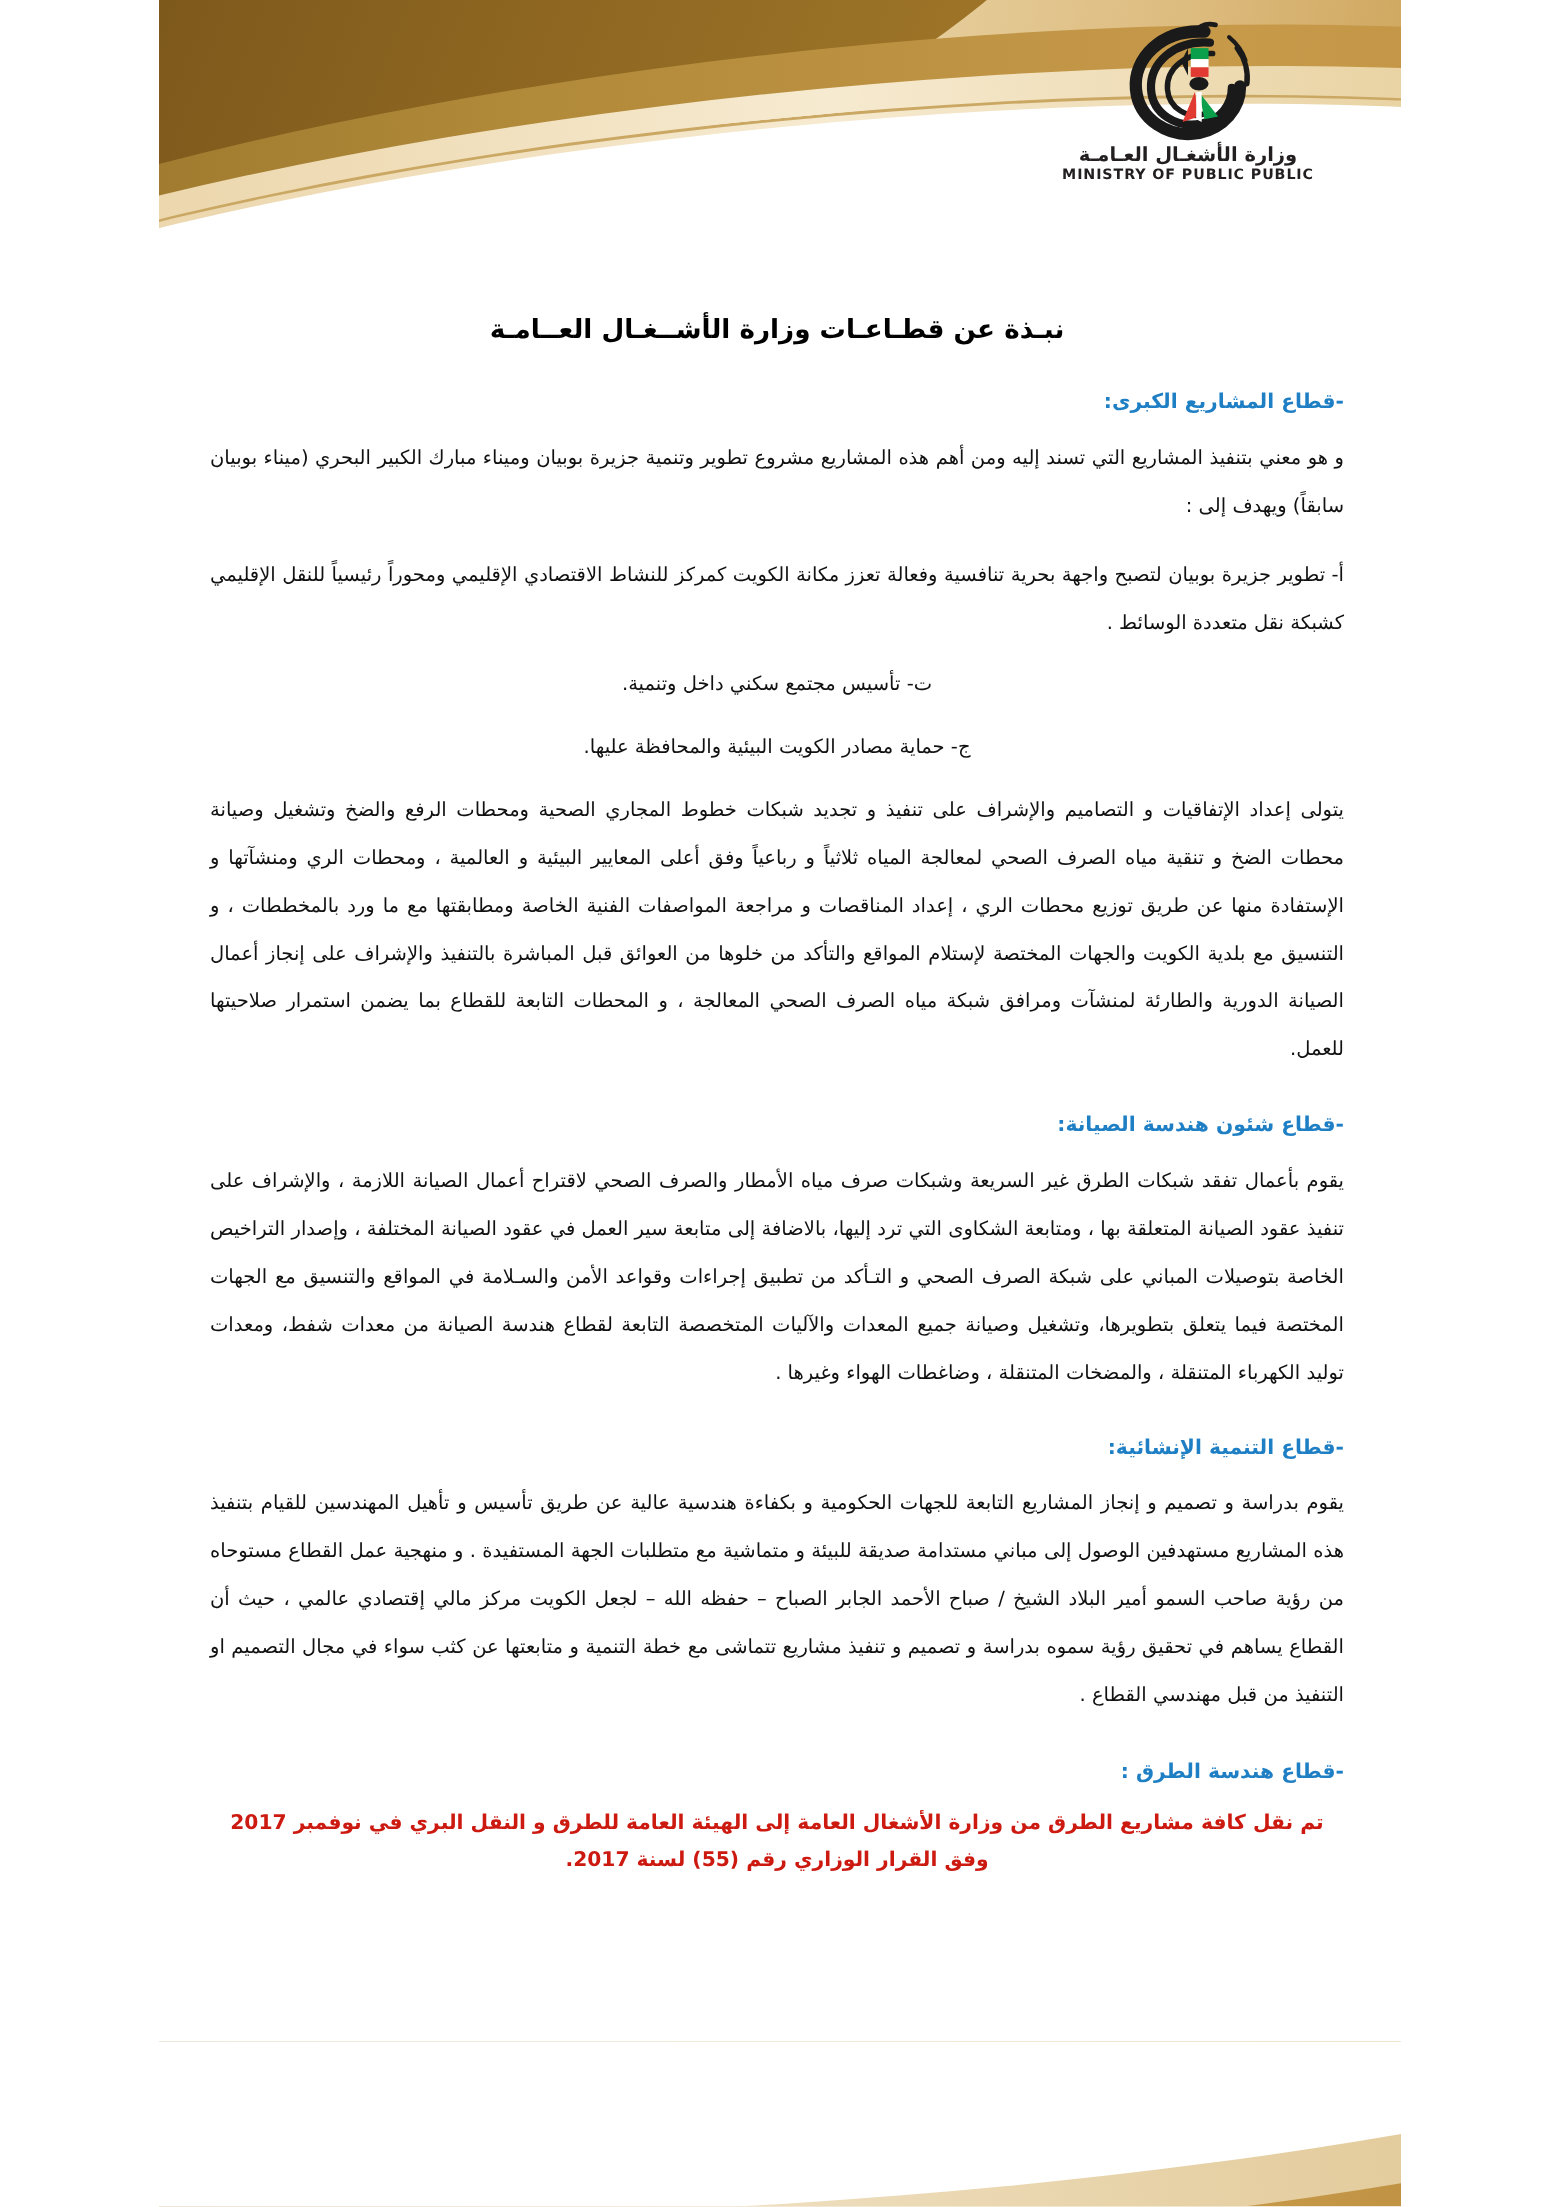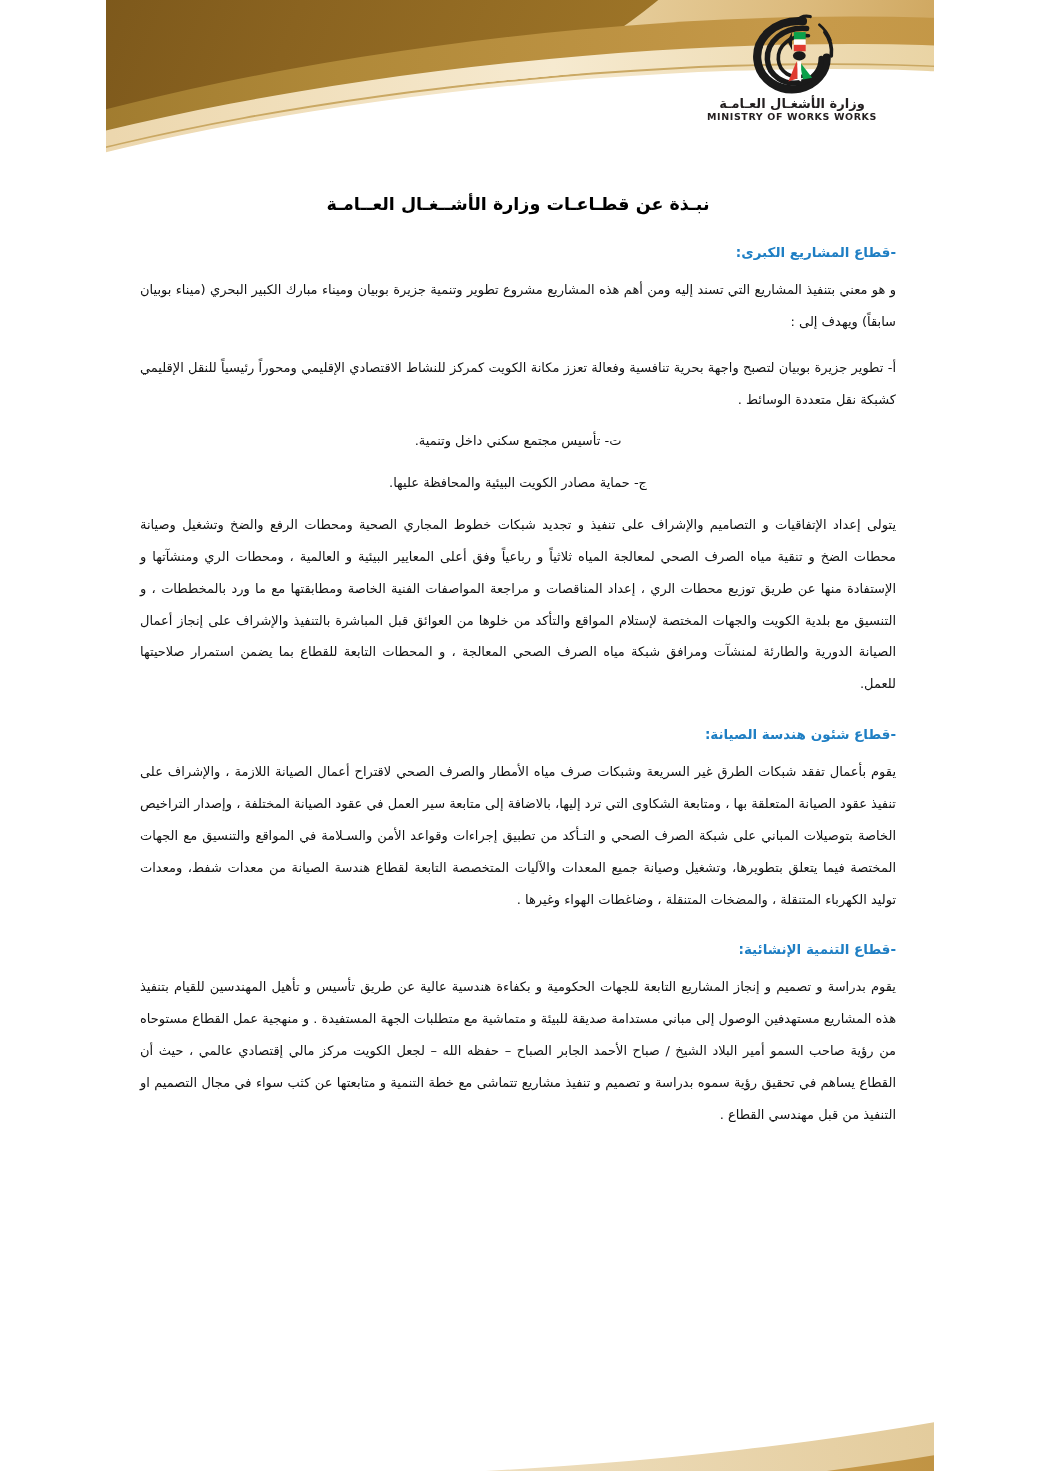--- a/index.html
+++ b/index.html
@@ -171,21 +171,21 @@
     width: 1480px;
     height: 250px;
     border-radius: 50% / 50%;
     background: linear-gradient(85deg, #8c6a23 0%, #b08939 35%, #c79a4a 68%, #a87d2e 100%);
     transform: rotate(-2.8deg);
   }
 
   
   .content {
     position: absolute;
-    top: 184px;
+    top: 200px;
     right: 0;
     left: 0;
     padding: 0 38px 0 34px;
   }
   .doc-title {
     text-align: center;
     font-size: 17.5px;
     font-weight: bold;
     color: #000000;
     letter-spacing: 0.4px;
@@ -256,21 +256,21 @@
           <path d="M52 36 h13 v7 h-13 z" fill="#e03a32"></path>
           <path d="M50 22 l-5 10 l5 10 z" fill="#1a1a1a"></path>
           <ellipse cx="58" cy="48" rx="7" ry="5" fill="#1a1a1a"></ellipse>
           <path d="M55 54 L46 76 L58 72 Z" fill="#e03a32"></path>
           <path d="M58 54 L72 72 L62 74 Z" fill="#0aa04b"></path>
           <path d="M56 54 L60 54 L60 76 L56 74 Z" fill="#ffffff"></path>
         </g>
       </svg>
     </div>
     <div class="logo-ar">وزارة الأشغـال العـامـة</div>
-    <div class="logo-en">MINISTRY OF WORKS WORKS</div>
+    <div class="logo-en">MINISTRY OF PUBLIC PUBLIC</div>
   </div>
 
   <div class="content">
 
     <div class="doc-title">نبـذة عن قطـاعـات وزارة الأشــغـال العــامـة</div>
 
     <div>
       <div class="section-heading">-قطاع المشاريع الكبرى:</div>
       <p class="para">و هو معني بتنفيذ المشاريع التي تسند إليه ومن أهم هذه المشاريع مشروع تطوير وتنمية جزيرة بوبيان وميناء مبارك الكبير البحري (ميناء بوبيان سابقاً) ويهدف إلى :</p>
       <p class="list-item">أ- تطوير جزيرة بوبيان لتصبح واجهة بحرية تنافسية وفعالة تعزز مكانة الكويت كمركز للنشاط الاقتصادي الإقليمي ومحوراً رئيسياً للنقل الإقليمي كشبكة نقل متعددة الوسائط .</p>
@@ -285,20 +285,24 @@
     <div>
       <div class="section-heading">-قطاع شئون هندسة الصيانة:</div>
       <p class="para">يقوم بأعمال تفقد شبكات الطرق غير السريعة وشبكات صرف مياه الأمطار والصرف الصحي لاقتراح أعمال الصيانة اللازمة ، والإشراف على تنفيذ عقود الصيانة المتعلقة بها ، ومتابعة الشكاوى التي ترد إليها، بالاضافة إلى متابعة سير العمل في عقود الصيانة المختلفة ، وإصدار التراخيص الخاصة بتوصيلات المباني على شبكة الصرف الصحي و التـأكد من تطبيق إجراءات وقواعد الأمن والسـلامة في المواقع والتنسيق مع الجهات المختصة فيما يتعلق بتطويرها، وتشغيل وصيانة جميع المعدات والآليات المتخصصة التابعة لقطاع هندسة الصيانة من معدات شفط، ومعدات توليد الكهرباء المتنقلة ، والمضخات المتنقلة ، وضاغطات الهواء وغيرها .</p>
     </div>
 
     <div>
       <div class="section-heading">-قطاع التنمية الإنشائية:</div>
       <p class="para">يقوم بدراسة و تصميم و إنجاز المشاريع التابعة للجهات الحكومية و بكفاءة هندسية عالية عن طريق تأسيس و تأهيل المهندسين للقيام بتنفيذ هذه المشاريع مستهدفين الوصول إلى مباني مستدامة صديقة للبيئة و متماشية مع متطلبات الجهة المستفيدة . و منهجية عمل القطاع مستوحاه من رؤية صاحب السمو أمير البلاد الشيخ / صباح الأحمد الجابر الصباح – حفظه الله – لجعل الكويت مركز مالي إقتصادي عالمي ، حيث أن القطاع يساهم في تحقيق رؤية سموه بدراسة و تصميم و تنفيذ مشاريع تتماشى مع خطة التنمية و متابعتها عن كثب سواء في مجال التصميم او التنفيذ من قبل مهندسي القطاع .</p>
     </div>
 
+    <div>
+      <div class="section-heading">-قطاع هندسة الطرق :</div>
+      <p class="note-red">تم نقل كافة مشاريع الطرق من وزارة الأشغال العامة إلى الهيئة العامة للطرق و النقل البري في نوفمبر 2017 وفق القرار الوزاري رقم (55) لسنة 2017.</p>
+    </div>
 
   </div>
 
   <div class="footer-band">
     <div class="f-base"></div>
     <div class="f-curve-3"></div>
     <div class="f-curve-2"></div>
     <div class="f-curve-1"></div>
   </div>
 

